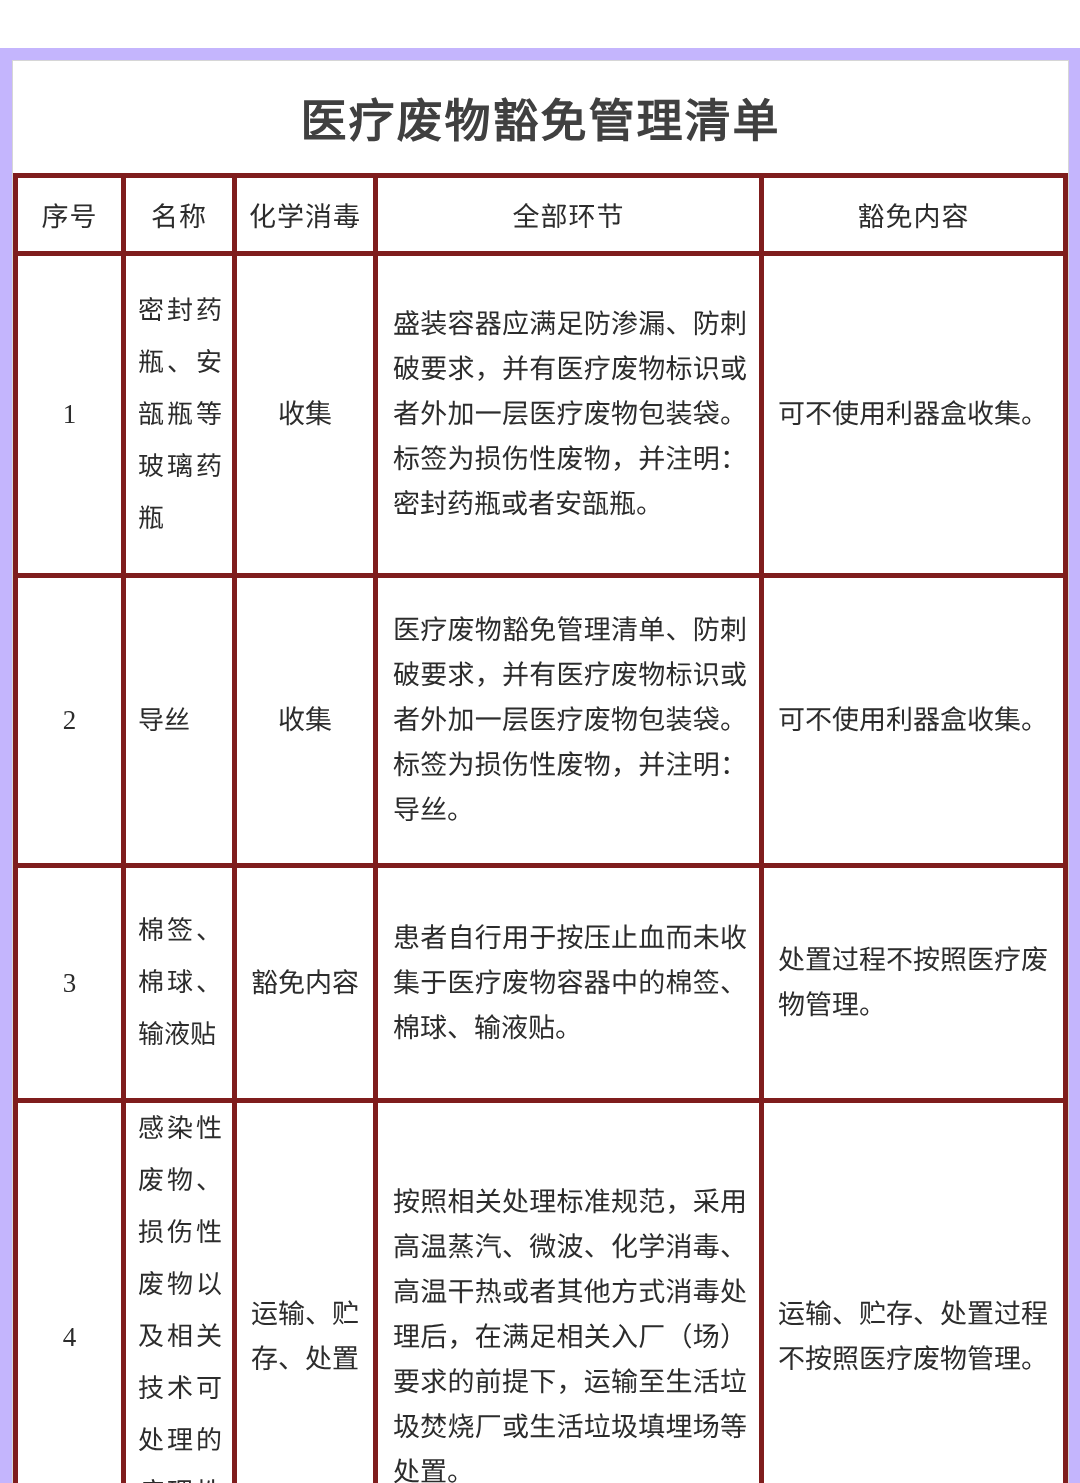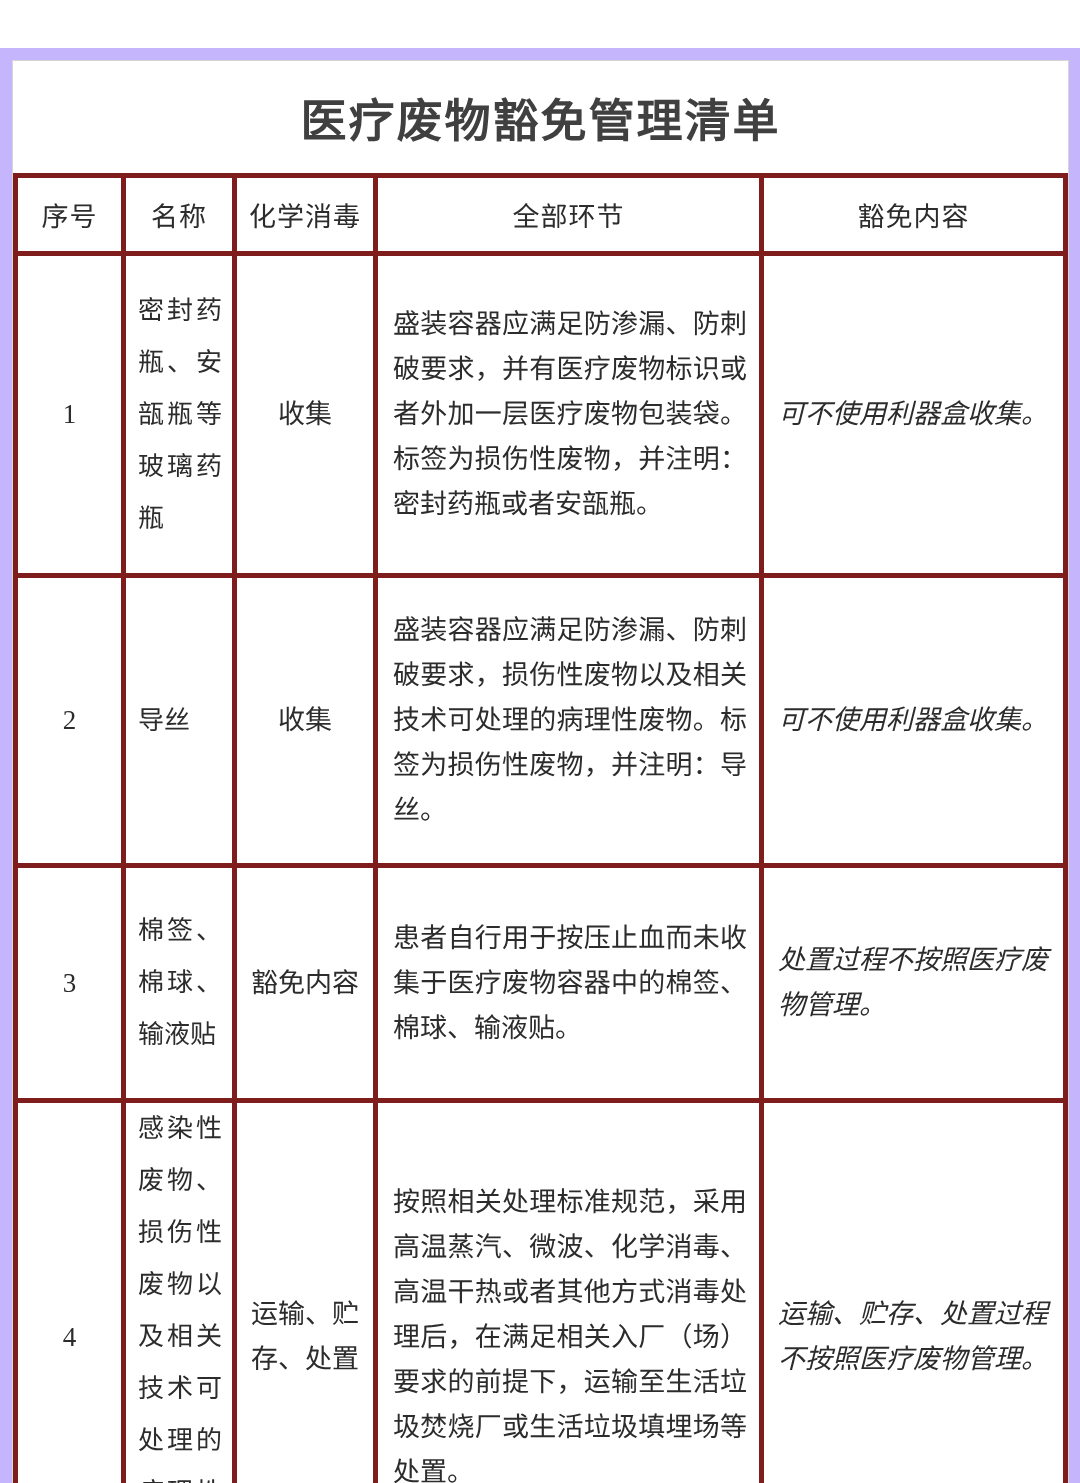--- a/index.html
+++ b/index.html
@@ -76,21 +76,20 @@
     font-size: 27px;
     line-height: 45px;
     text-align: justify;
     padding: 0 12px 0 15px;
   }
   td.cell-content {
     font-size: 27px;
     line-height: 45px;
     text-align: left;
     padding: 0 8px 0 14px;
-    font-style: italic;
   }
   tr.header-row   { height: 78px;  }
   tr.row-1        { height: 322px; }
   tr.row-2        { height: 290px; }
   tr.row-3        { height: 235px; }
   tr.row-4        { height: 418px; }
 </style>
 </head>
 <body>
 
@@ -123,21 +122,21 @@
           <td class="cell-no">1</td>
           <td class="cell-name">密封药瓶、安瓿瓶等玻璃药瓶</td>
           <td class="cell-stage">收集</td>
           <td class="cell-cond">盛装容器应满足防渗漏、防刺破要求，并有医疗废物标识或者外加一层医疗废物包装袋。标签为损伤性废物，并注明：密封药瓶或者安瓿瓶。</td>
           <td class="cell-content">可不使用利器盒收集。</td>
         </tr>
         <tr class="row-2">
           <td class="cell-no">2</td>
           <td class="cell-name">导丝</td>
           <td class="cell-stage">收集</td>
-          <td class="cell-cond">盛装容器应满足防渗漏、防刺破要求，损伤性废物以及相关技术可处理的病理性废物。标签为损伤性废物，并注明：导丝。</td>
+          <td class="cell-cond">医疗废物豁免管理清单、防刺破要求，并有医疗废物标识或者外加一层医疗废物包装袋。标签为损伤性废物，并注明：导丝。</td>
           <td class="cell-content">可不使用利器盒收集。</td>
         </tr>
         <tr class="row-3">
           <td class="cell-no">3</td>
           <td class="cell-name">棉签、棉球、输液贴</td>
           <td class="cell-stage">豁免内容</td>
           <td class="cell-cond">患者自行用于按压止血而未收集于医疗废物容器中的棉签、棉球、输液贴。</td>
           <td class="cell-content">处置过程不按照医疗废物管理。</td>
         </tr>
         <tr class="row-4">

